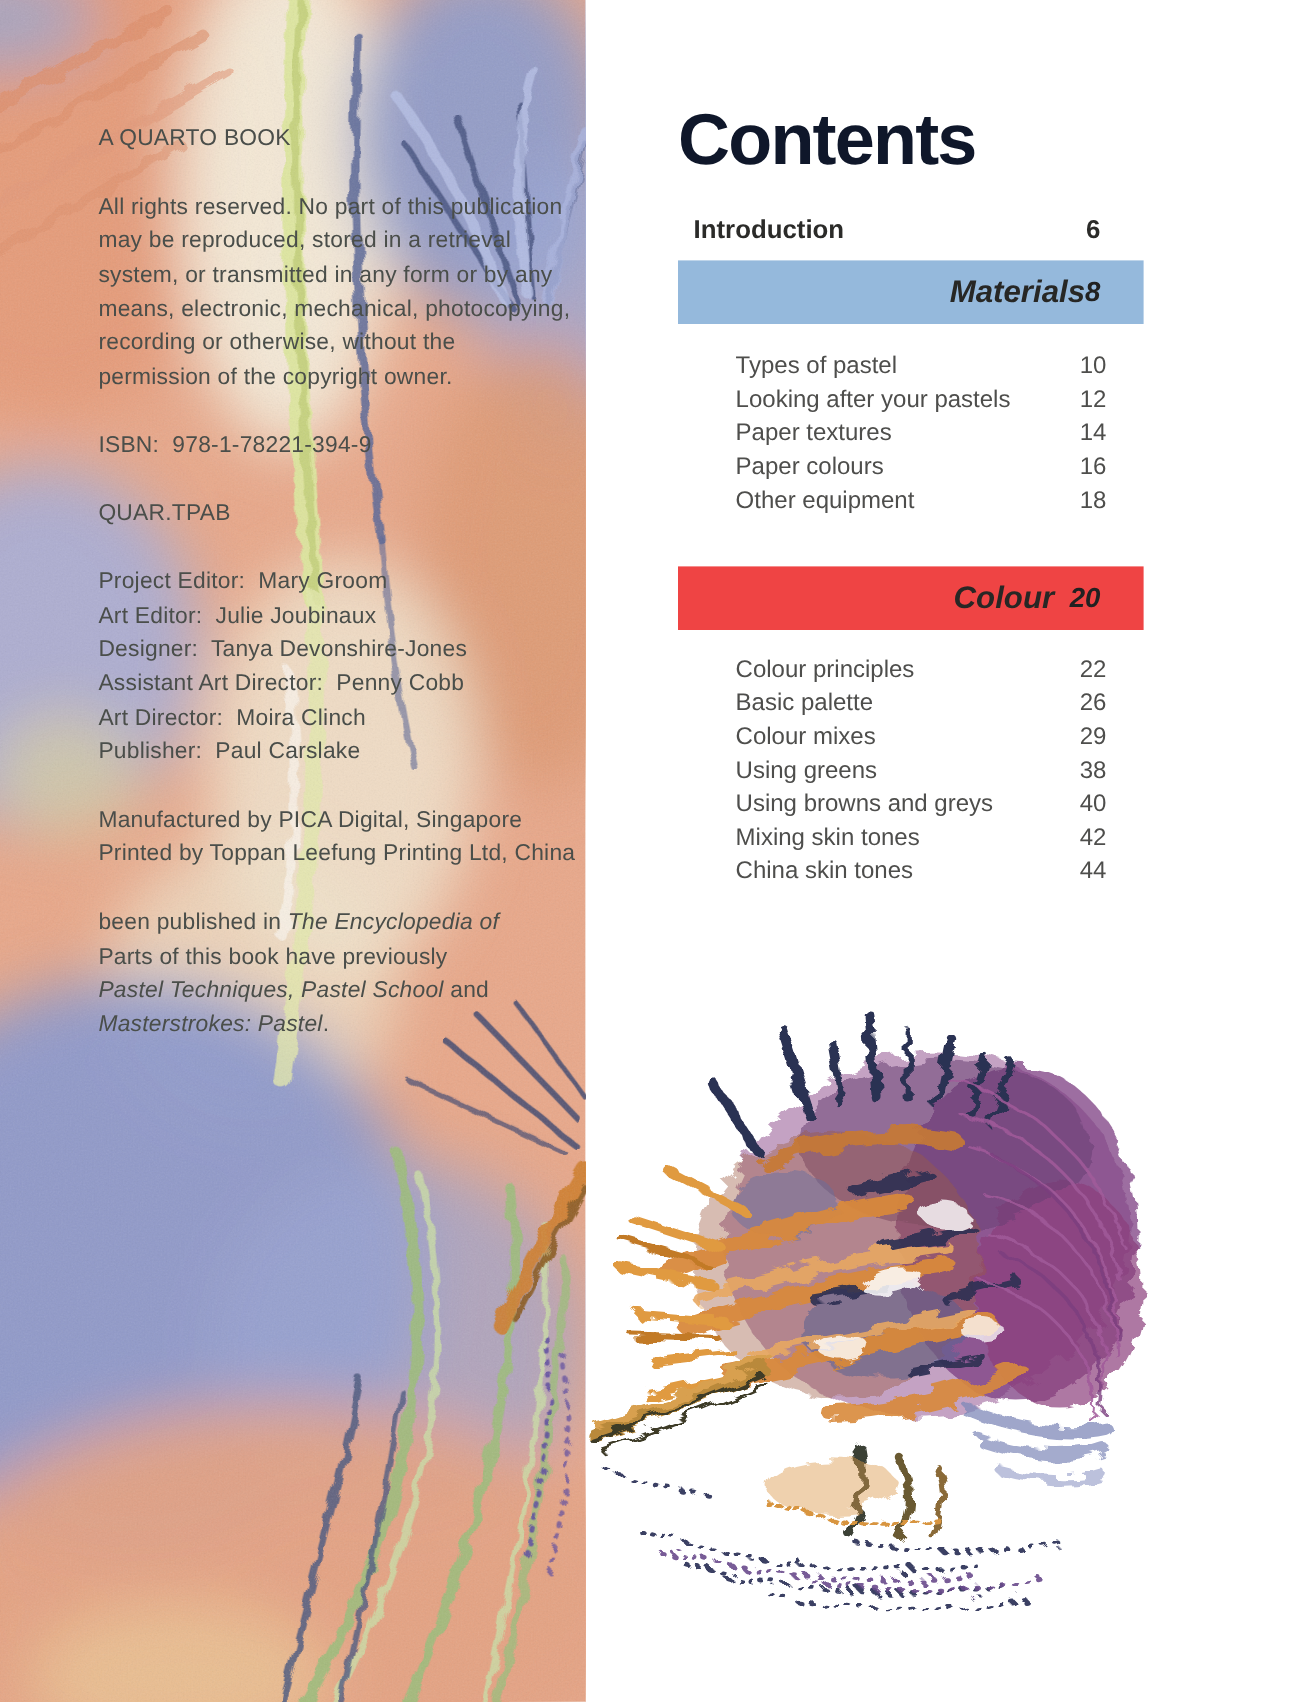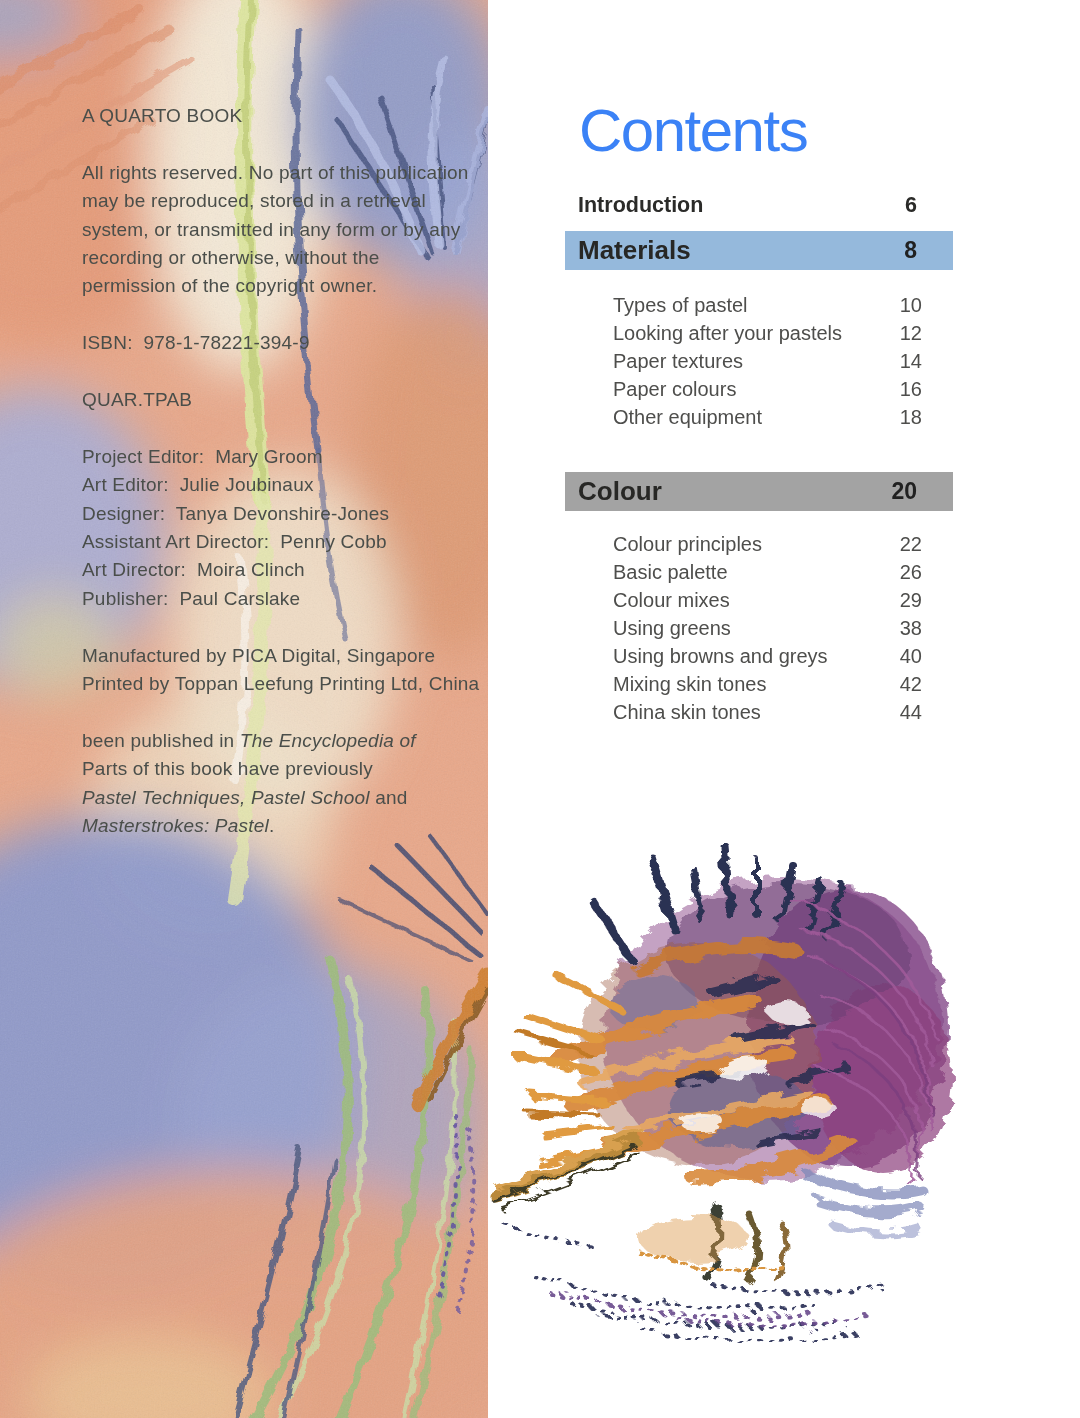--- a/index.html
+++ b/index.html
@@ -13,31 +13,31 @@
   
   .colophon{position:absolute;left:82px;top:102px;width:400px;
             font-size:19px;line-height:28.4px;color:#4a4e4a;letter-spacing:.2px;}
   .para{margin:0 0 28.4px 0;}
   .para:last-child{margin-bottom:0;}
   .ln{white-space:pre;}
   .it{font-style:italic;}
 
   
   .toc{position:absolute;left:565px;top:88px;width:388px;}
-  .toc h1{margin:14px;font-size:60px;line-height:58px;font-weight:400;
-          letter-spacing:-1.5px;color:#3b82f6;}
+  .toc h1{margin:0;font-size:60px;line-height:58px;font-weight:700;
+          letter-spacing:-1.5px;color:#0f172a;}
   .row{display:flex;justify-content:space-between;align-items:center;}
   .intro{margin-top:31px;height:28px;padding:0 36px 0 13px;
          font-weight:700;font-size:21.5px;color:#2b2b29;text-align:center;}
-  .bar{display:flex;justify-content:space-between;align-items:center;
-       height:39px;padding:0 36px 0 13px;font-weight:700;}
+  .bar{display:flex;justify-content:flex-end;align-items:center;
+       height:53px;padding:0 36px 0 13px;font-weight:700;font-style:italic;}
   .bar .bar-label{font-size:26px;color:#272725;}
   .bar .bar-num{font-size:23px;color:#212121;}
   .bar-materials{margin-top:12px;background:#95b9dc;}
-  .bar-colour{margin-top:41px;background:#a3a3a3;}
+  .bar-colour{margin-top:41px;background:#ef4444;gap:13px;}
   .items{margin-top:21px;}
   .items-colour{margin-top:19px;}
   .item{display:flex;justify-content:space-between;align-items:center;
         height:28px;padding:0 31px 0 48px;font-size:20px;color:#4e4e4c;gap:42px;}
 
   
   .thistle{position:absolute;left:488px;top:843px;width:470px;height:505px;}
 </style>
 </head>
 <body>
@@ -128,20 +128,21 @@
     </svg>
 
     <div class="colophon">
       <div class="para">
         <div class="ln">A QUARTO BOOK</div>
       </div>
       <div class="para">
         <div class="ln">All rights reserved. No part of this publication</div>
         <div class="ln">may be reproduced, stored in a retrieval</div>
         <div class="ln">system, or transmitted in any form or by any</div>
+        <div class="ln">means, electronic, mechanical, photocopying,</div>
         <div class="ln">recording or otherwise, without the</div>
         <div class="ln">permission of the copyright owner.</div>
       </div>
       <div class="para">
         <div class="ln">ISBN:  978-1-78221-394-9</div>
       </div>
       <div class="para">
         <div class="ln">QUAR.TPAB</div>
       </div>
       <div class="para">

